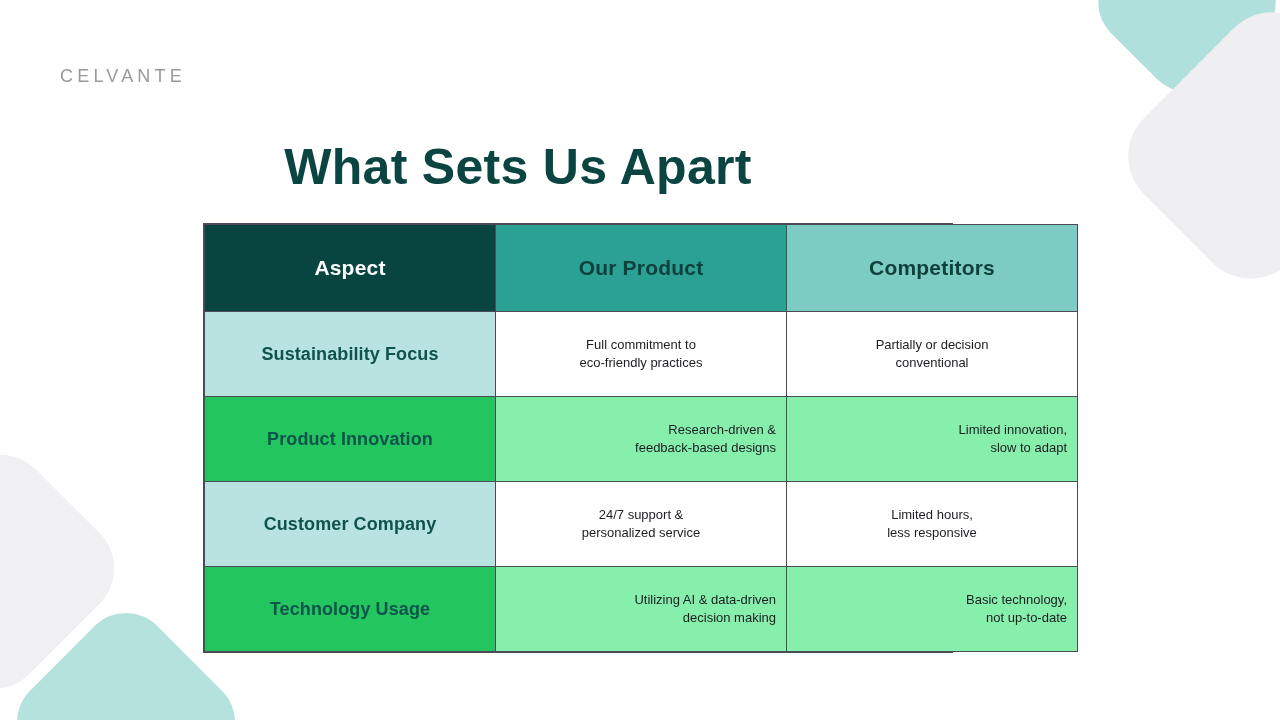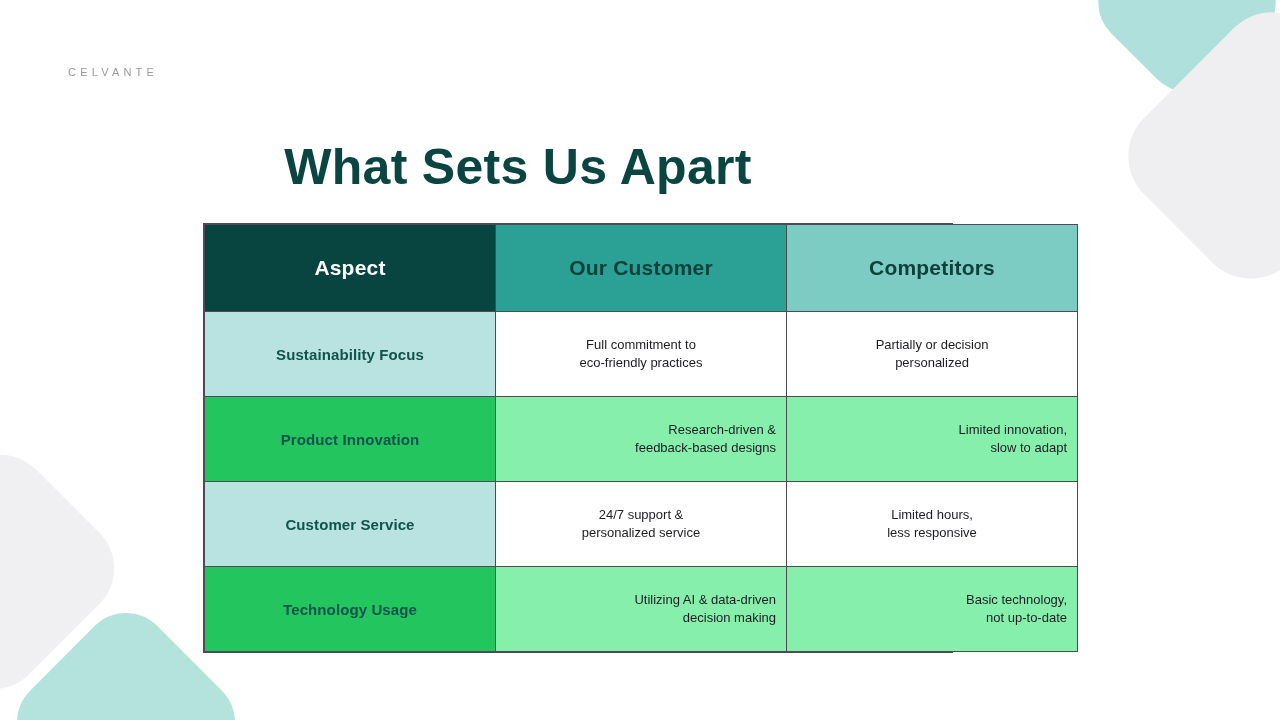--- a/index.html
+++ b/index.html
@@ -58,23 +58,23 @@
     background: #B4E2DD;
     left: 36px;
     top: 632px;
     transform: rotate(45deg);
     border-radius: 44px;
   }
 
   
   .logo {
     position: absolute;
-    left: 68px;
+    left: 60px;
     top: 66px;
-    font-size: 11px;
+    font-size: 18px;
     letter-spacing: 4.2px;
     color: #9a9a9e;
     font-weight: 400;
   }
 
   
   .title {
     position: absolute;
     top: 138px;
     left: 0;
@@ -132,21 +132,21 @@
 
   th.h-comp {
     background: #7DCCC3;
     color: #10403C;
   }
 
   
   tbody tr { height: 85px; }
 
   td.label {
-    font-size: 15px;
+    font-size: 18px;
     font-weight: bold;
     color: #10524C;
     letter-spacing: 0.1px;
   }
 
   tbody tr.odd td.label  { background: #B8E3E0; }
   tbody tr.even td.label { background: #22c55e; }
 
   td.val {
     font-size: 13px;
@@ -176,52 +176,52 @@
 <div class="table-wrap">
   <table class="compare">
     <colgroup>
       <col class="c1">
         <col class="c2">
         <col class="c3">
     </colgroup>
     <thead>
       <tr>
         <th class="h-aspect">Aspect</th>
-        <th class="h-ours">Our Customer</th>
+        <th class="h-ours">Our Product</th>
         <th class="h-comp">Competitors</th>
       </tr>
     </thead>
     <tbody>
 
       <tr class="odd">
         <td class="label">Sustainability Focus</td>
         <td class="val">
           <span class="val-line">Full commitment to</span>
           <span class="val-line">eco-friendly practices</span>
         </td>
         <td class="val">
           <span class="val-line">Partially or decision</span>
-          <span class="val-line">personalized</span>
+          <span class="val-line">conventional</span>
         </td>
       </tr>
 
       <tr class="even">
         <td class="label">Product Innovation</td>
         <td class="val">
           <span class="val-line">Research-driven &amp;</span>
           <span class="val-line">feedback-based designs</span>
         </td>
         <td class="val">
           <span class="val-line">Limited innovation,</span>
           <span class="val-line">slow to adapt</span>
         </td>
       </tr>
 
       <tr class="odd">
-        <td class="label">Customer Service</td>
+        <td class="label">Customer Company</td>
         <td class="val">
           <span class="val-line">24/7 support &amp;</span>
           <span class="val-line">personalized service</span>
         </td>
         <td class="val">
           <span class="val-line">Limited hours,</span>
           <span class="val-line">less responsive</span>
         </td>
       </tr>
 

